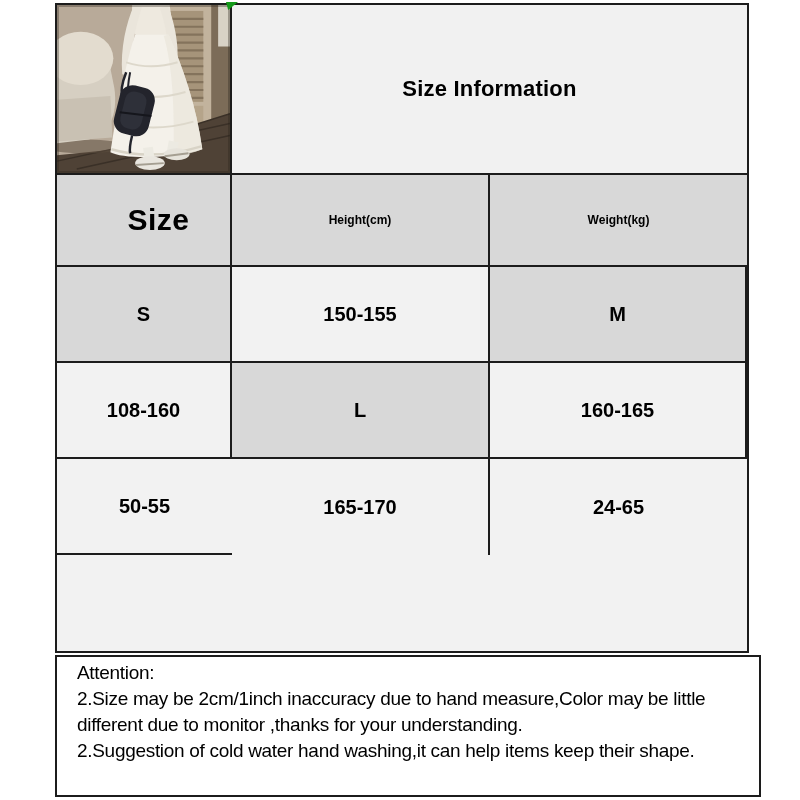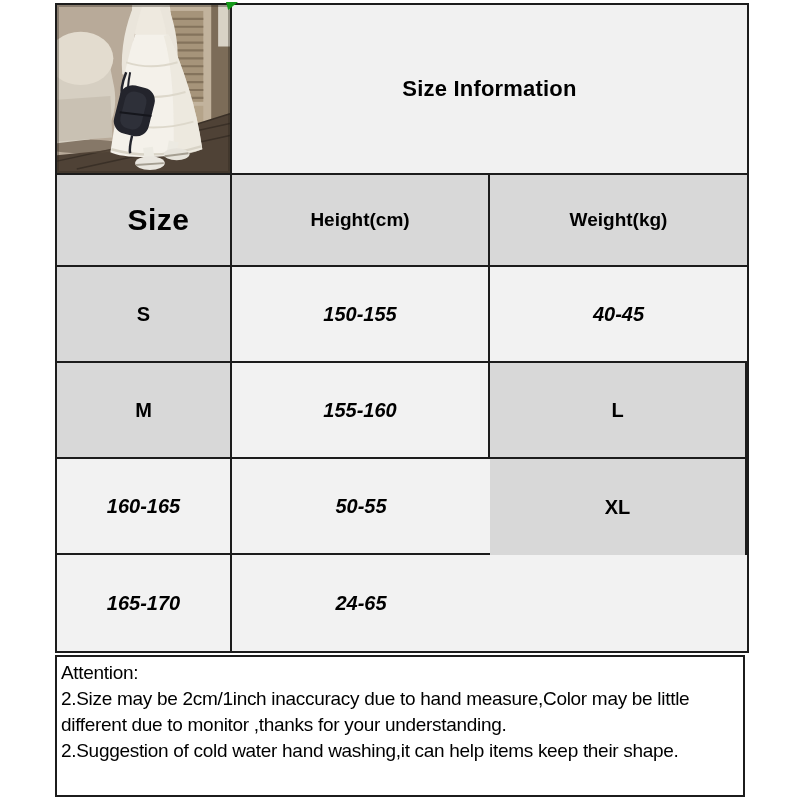--- a/index.html
+++ b/index.html
@@ -30,37 +30,37 @@
     border-right:2px solid var(--border-color);
     border-bottom:2px solid var(--border-color);
     overflow:hidden;
   }
   .cell.last-col{border-right:none;}
   .cell.last-row{border-bottom:none;}
   .photo-cell{padding:0;background:#b0a08d;}
   .photo-cell svg{display:block;width:100%;height:100%;}
   .title-cell{grid-column:2/4;background:var(--title-cell-bg);
     font-size:22px;font-weight:bold;letter-spacing:0.2px;}
-  .head-cell{background:var(--label-cell-bg);font-weight:bold;font-size:19px;}
+  .head-cell{background:var(--label-cell-bg);font-weight:bold;font-size:12px;}
   .head-cell.size-head{font-size:30px;letter-spacing:0.5px;padding-left:30px;}
   .label-cell{background:var(--label-cell-bg);font-weight:bold;font-size:20px;}
-  .value-cell{background:var(--value-cell-bg);font-weight:bold;font-size:20px;font-style:italic;}
+  .value-cell{background:var(--value-cell-bg);font-weight:bold;font-size:20px;}
 
   
   .green-marker{
     position:absolute;left:226px;top:2px;width:12px;height:8px;
     background:var(--marker-green);
     clip-path:polygon(0 0,100% 0,18% 100%);
   }
 
   
   .attention-box{
     position:absolute;left:55px;top:655px;width:682px;height:132px;
     border:2px solid var(--border-color);
-    padding:3px 0 3px 4px;background:var(--page-bg);
+    padding:3px 0 3px 20px;background:var(--page-bg);
   }
   .attention-line{
     font-size:19px;line-height:26px;letter-spacing:-0.3px;
     white-space:nowrap;
   }
 </style>
 </head>
 <body>
 
 <div class="stage">
@@ -133,30 +133,28 @@
       </svg>
     </div>
     <div class="cell title-cell last-col">Size Information</div>
 
     <div class="cell head-cell size-head">Size</div>
     <div class="cell head-cell">Height(cm)</div>
     <div class="cell head-cell last-col">Weight(kg)</div>
 
     <div class="cell label-cell">S</div>
     <div class="cell value-cell">150-155</div>
-    <div class="cell value-cell last-col">40-45</div>
 
     <div class="cell label-cell">M</div>
-    <div class="cell value-cell">155-160</div>
+    <div class="cell value-cell">108-160</div>
 
     <div class="cell label-cell">L</div>
     <div class="cell value-cell">160-165</div>
     <div class="cell value-cell last-col">50-55</div>
 
-    <div class="cell label-cell last-row">XL</div>
     <div class="cell value-cell last-row">165-170</div>
     <div class="cell value-cell last-col last-row">24-65</div>
   </div>
 
   <div class="green-marker"></div>
 
   <div class="attention-box">
     <div class="attention-line">Attention:</div>
     <div class="attention-line">2.Size may be 2cm/1inch inaccuracy due to hand measure,Color may be little</div>
     <div class="attention-line">different due to monitor ,thanks for your understanding.</div>

